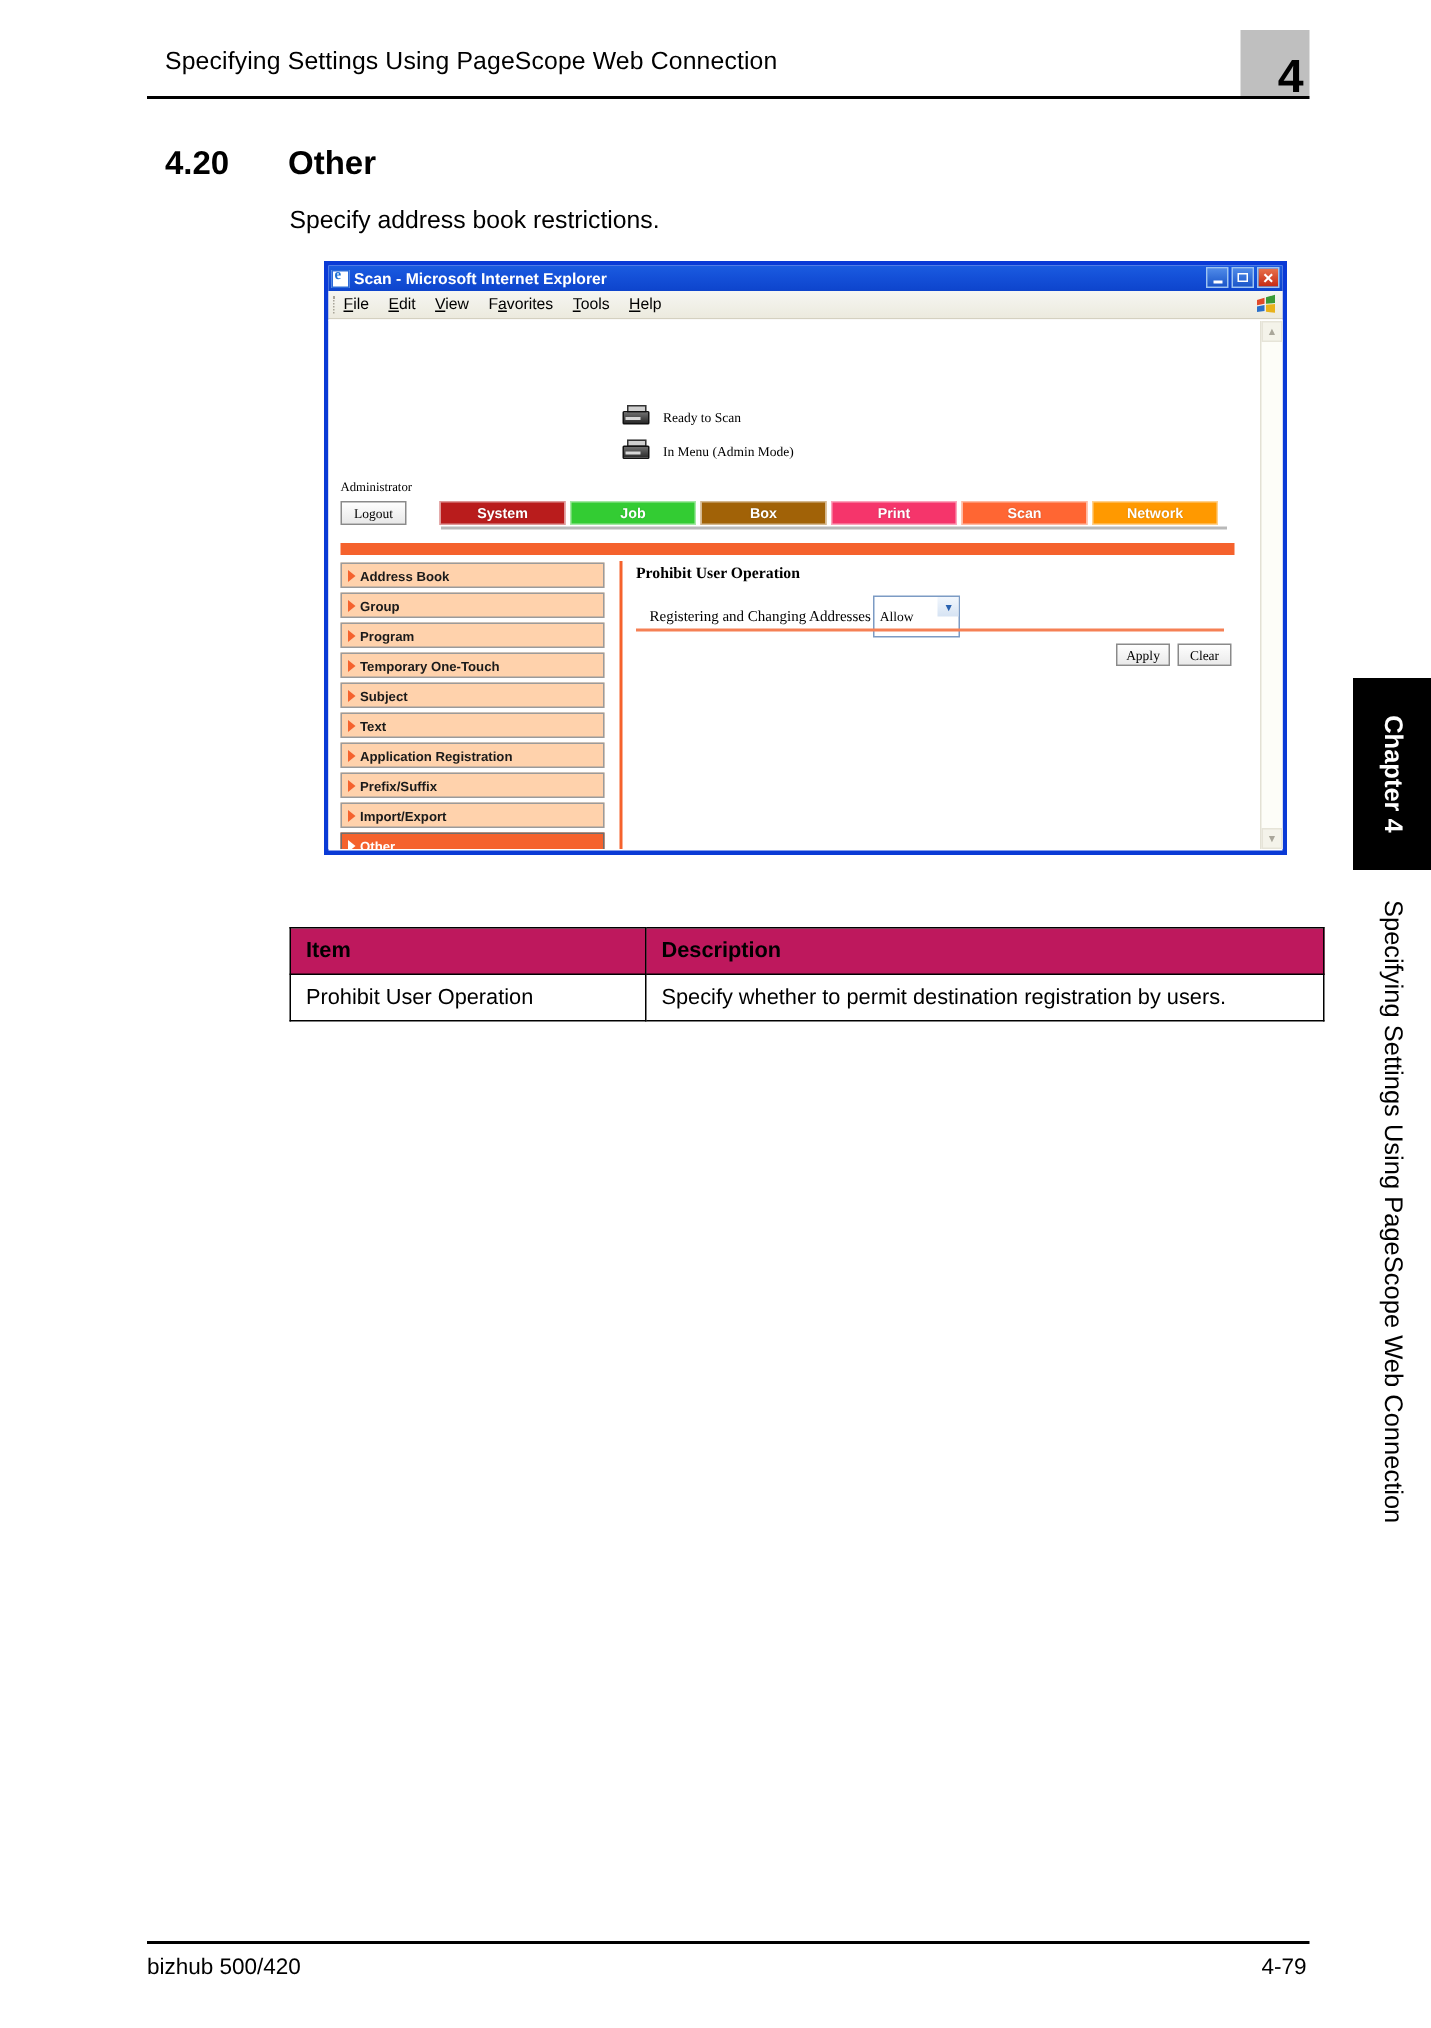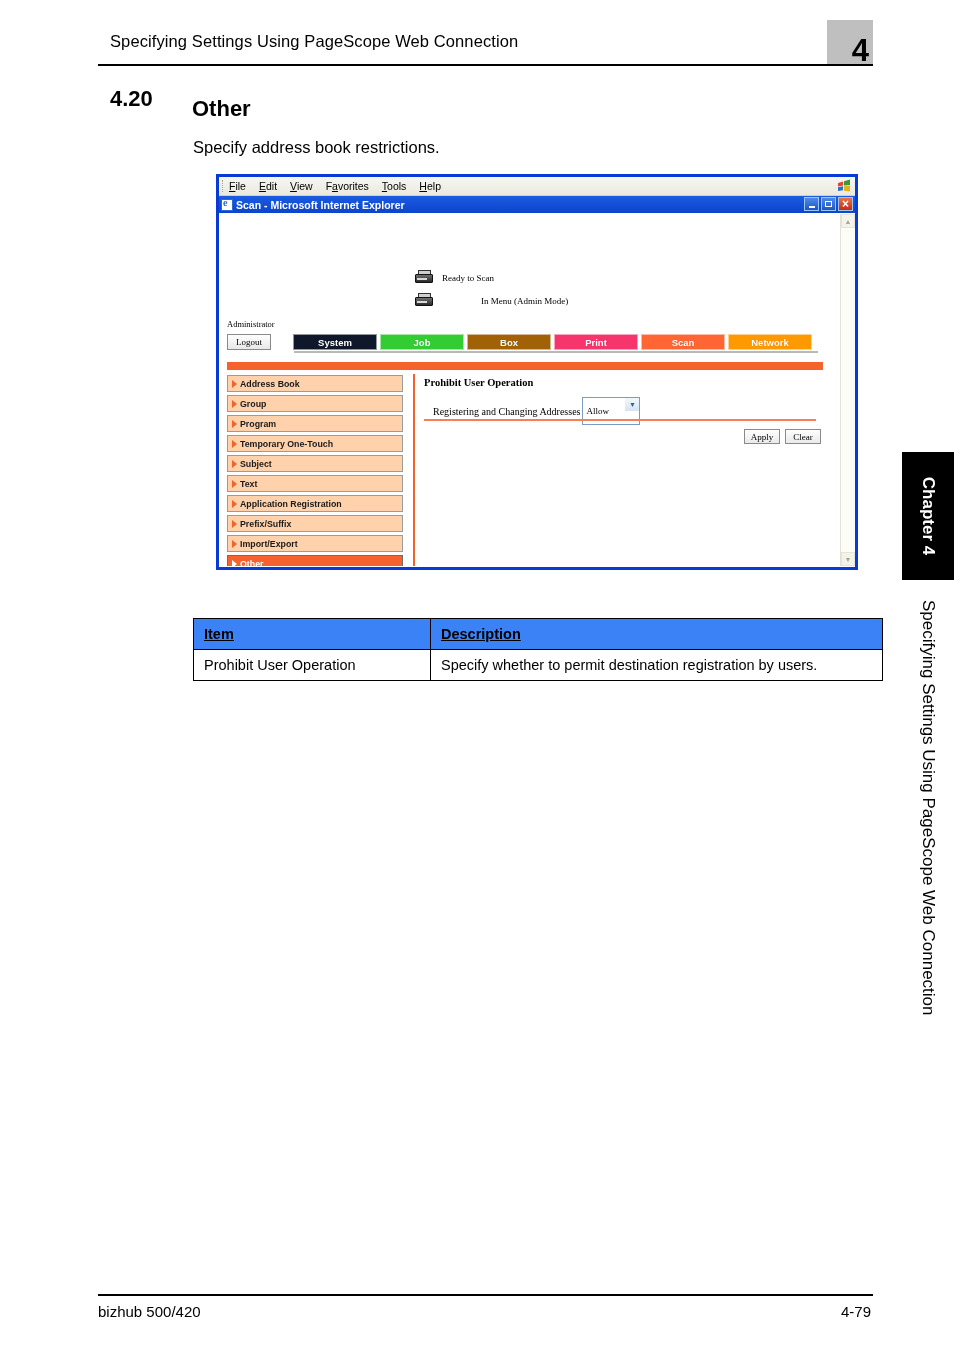--- a/index.html
+++ b/index.html
@@ -55,21 +55,21 @@
     top: 36px;
     width: 775px;
     height: 2px;
     background: #000;
   }
 
   
   #section-number {
     position: absolute;
     left: 110px;
-    top: 86px;
+    top: 96px;
     font-size: 22px;
     font-weight: bold;
   }
   #section-title {
     position: absolute;
     left: 192px;
     top: 96px;
     font-size: 22px;
     font-weight: bold;
   }
@@ -204,21 +204,21 @@
     font-family: "Liberation Serif", serif;
     text-align: center;
   }
 
   .status-row {
     position: absolute;
     display: flex;
     align-items: center;
   }
   #status-row-1 { left: 195px; top: 56px; }
-  #status-row-2 { left: 195px; top: 79px; gap: 39px; }
+  #status-row-2 { left: 195px; top: 79px; }
   .status-text {
     font-size: 9px;
     margin-left: 8px;
     font-family: "Liberation Serif", serif;
     white-space: nowrap;
   }
   .printer-icon {
     width: 20px; height: 15px;
     position: relative;
   }
@@ -405,23 +405,22 @@
     border-collapse: collapse;
     font-size: 14.5px;
   }
   #info-table th, #info-table td {
     border: 1px solid #000;
     padding: 7px 10px;
     text-align: left;
     font-weight: normal;
   }
   #info-table thead th {
-    background: #3b82f6;
-    font-weight: bold;
-    text-decoration: underline;
+    background: #be185d;
+    font-weight: bold;
   }
   #info-table col.col-item { width: 237px; }
 
   
   #chapter-tab {
     position: absolute;
     left: 902px; top: 452px;
     width: 52px; height: 128px;
     background: #000;
   }
@@ -483,45 +482,45 @@
   <div id="chapter-num-box"></div>
   <div id="chapter-num-text">4</div>
   <div id="header-rule"></div>
 </div>
 
 <div id="section-number">4.20</div>
 <div id="section-title">Other</div>
 <div id="section-desc">Specify address book restrictions.</div>
 
 <div id="browser-window">
+
+  <div id="titlebar">
+    <span id="titlebar-icon"></span>
+    <span id="titlebar-text">Scan - Microsoft Internet Explorer</span>
+    <span id="titlebar-buttons">
+      <span class="tb-btn tb-min"></span>
+      <span class="tb-btn tb-max"></span>
+      <span class="tb-btn tb-close"></span>
+    </span>
+  </div>
 
   <div id="menubar">
 
     <span class="menu-item"><u>F</u>ile</span>
       <span class="menu-item"><u>E</u>dit</span>
       <span class="menu-item"><u>V</u>iew</span>
       <span class="menu-item">F<u>a</u>vorites</span>
       <span class="menu-item"><u>T</u>ools</span>
       <span class="menu-item"><u>H</u>elp</span>
       <svg id="menubar-logo" viewBox="0 0 14 14">
       <path d="M1 4 L6 2.5 L6 6.5 L1 7.5 Z" fill="#e04a2a"></path>
       <path d="M7 2.2 L13 0.5 L13 6 L7 6.5 Z" fill="#3a9a36"></path>
       <path d="M1 8.3 L6 7.3 L6 11.3 L1 12 Z" fill="#2a6fc9"></path>
       <path d="M7 7.2 L13 6.6 L13 12.5 L7 11.8 Z" fill="#e8b21a"></path>
     </svg>
-  </div>
-
-  <div id="titlebar">
-    <span id="titlebar-icon"></span>
-    <span id="titlebar-text">Scan - Microsoft Internet Explorer</span>
-    <span id="titlebar-buttons">
-      <span class="tb-btn tb-min"></span>
-      <span class="tb-btn tb-max"></span>
-      <span class="tb-btn tb-close"></span>
-    </span>
   </div>
 
   <div id="browser-viewport">
 
     <div id="web-page">
 
       <div class="status-row" id="status-row-1">
         <span class="printer-icon">
           <span class="top"></span>
             <span class="body"></span>
@@ -536,21 +535,21 @@
             <span class="slot"></span>
         </span>
         <span class="status-text">In Menu (Admin Mode)</span>
       </div>
 
       <div id="admin-label">Administrator</div>
 
       <div id="logout-btn">Logout</div>
 
       <div id="navtabs">
-        <div class="navtab" style="background:#0f172a">System</div>
+        <div class="navtab" style="background:#b91c1c">System</div>
         <div class="navtab" style="background:#33cc33">Job</div>
         <div class="navtab" style="background:#a16207">Box</div>
         <div class="navtab" style="background:#f5356b">Print</div>
         <div class="navtab" style="background:#ff6633">Scan</div>
         <div class="navtab" style="background:#ff9900">Network</div>
       </div>
       <div id="navtabs-shadow"></div>
 
       <div id="orange-bar"></div>
 

